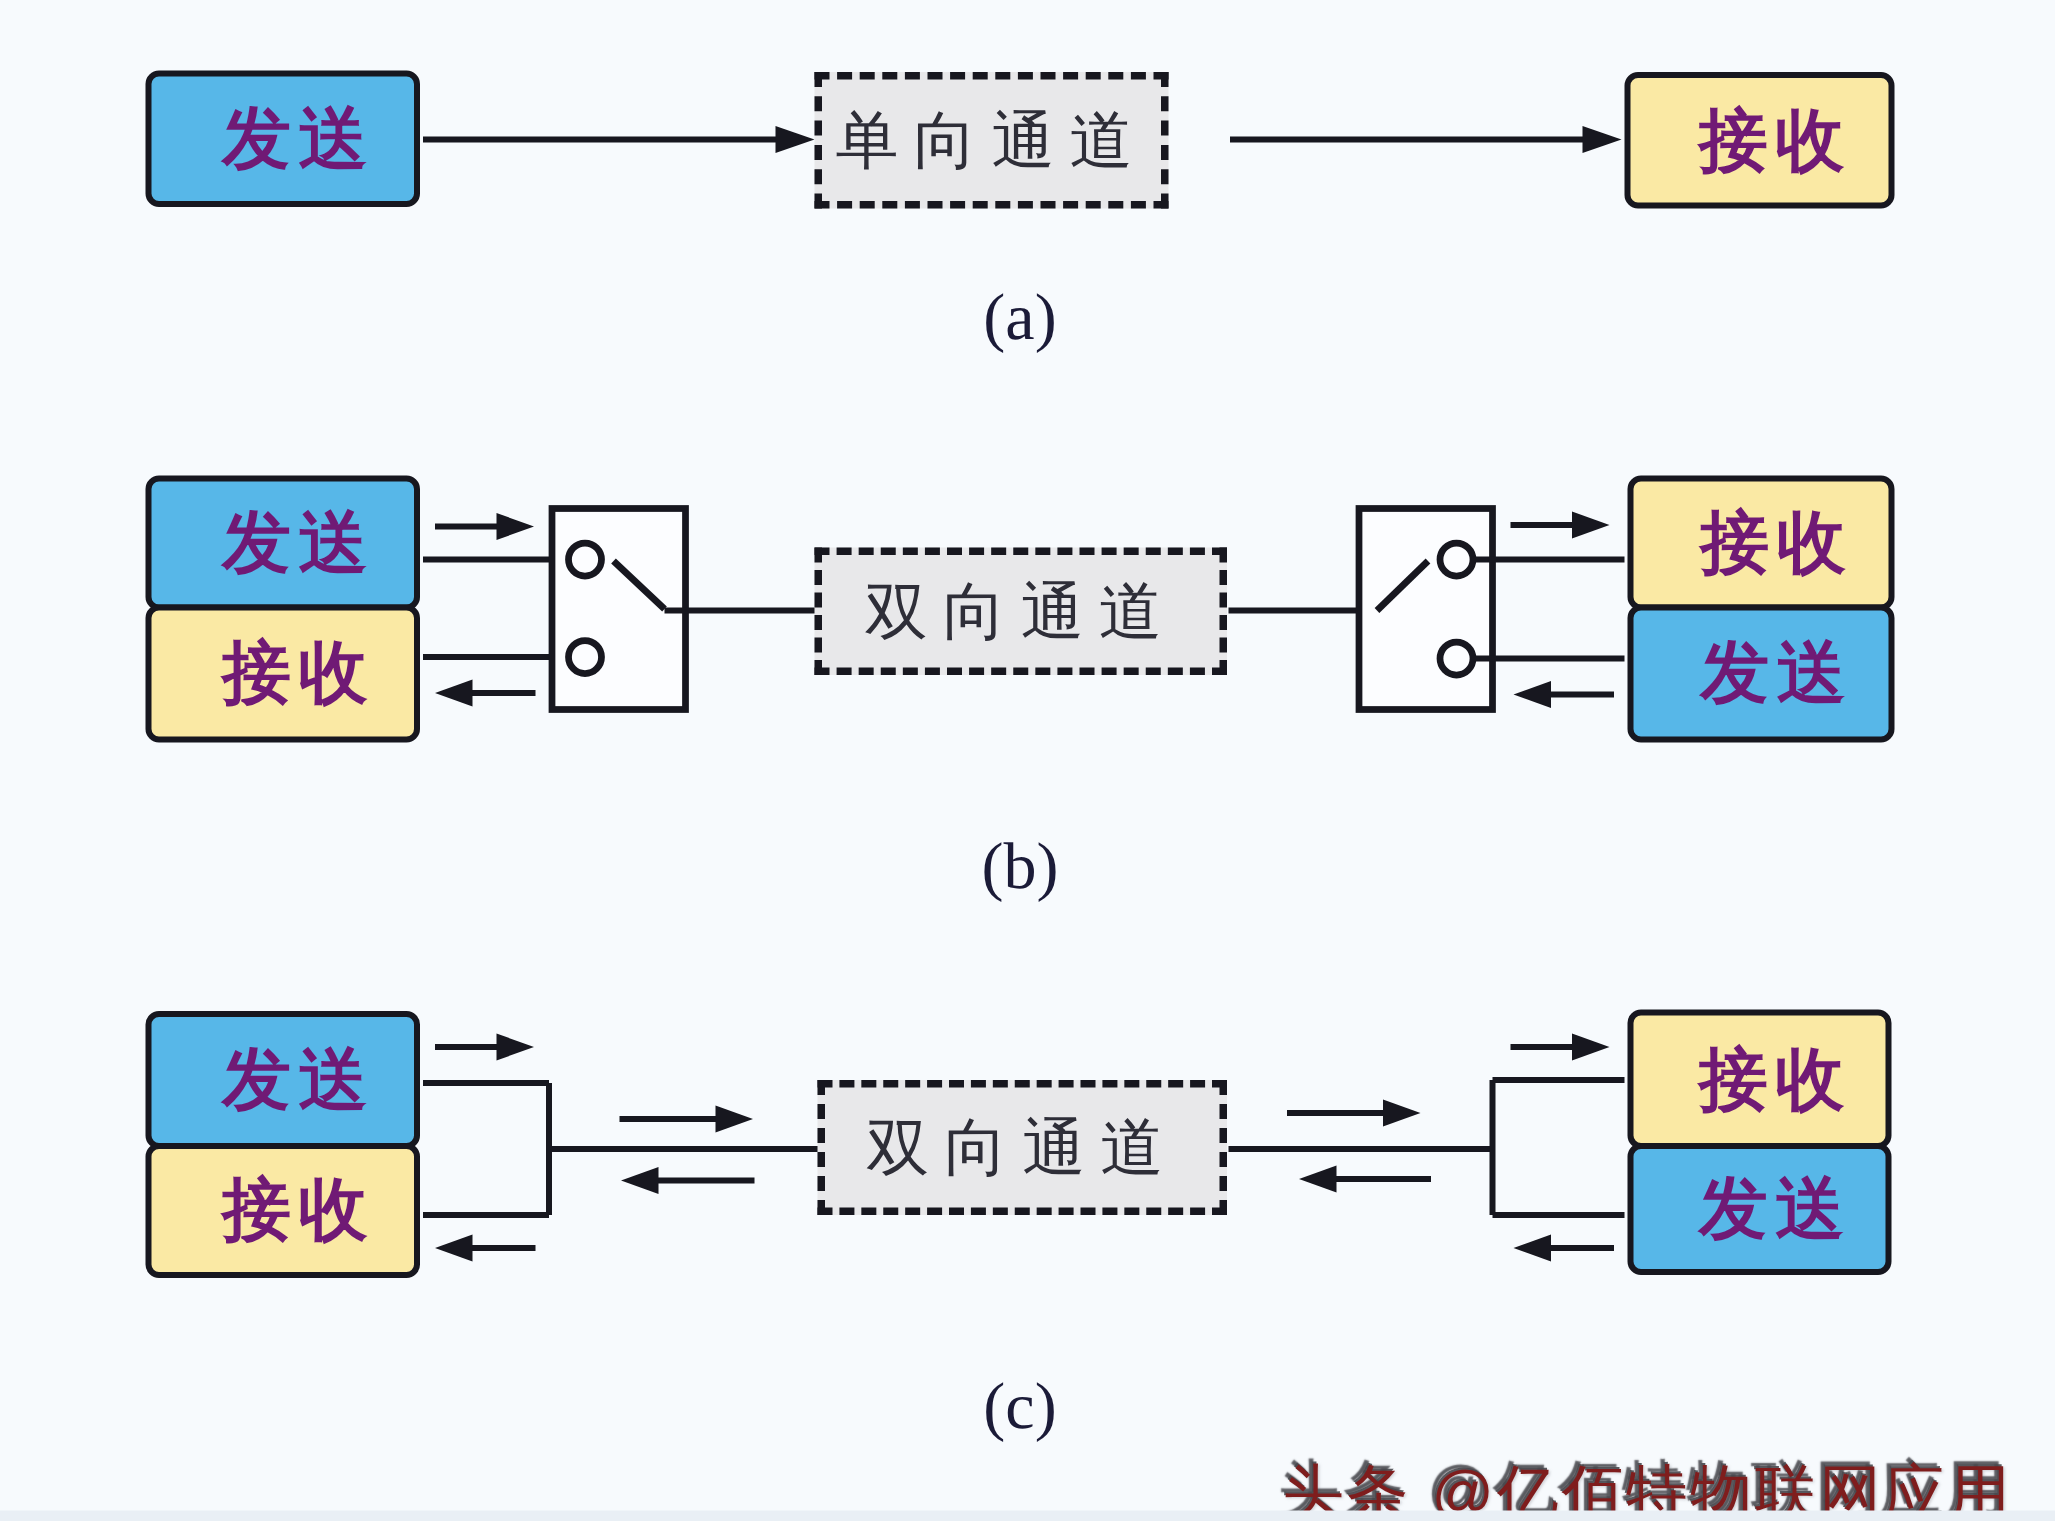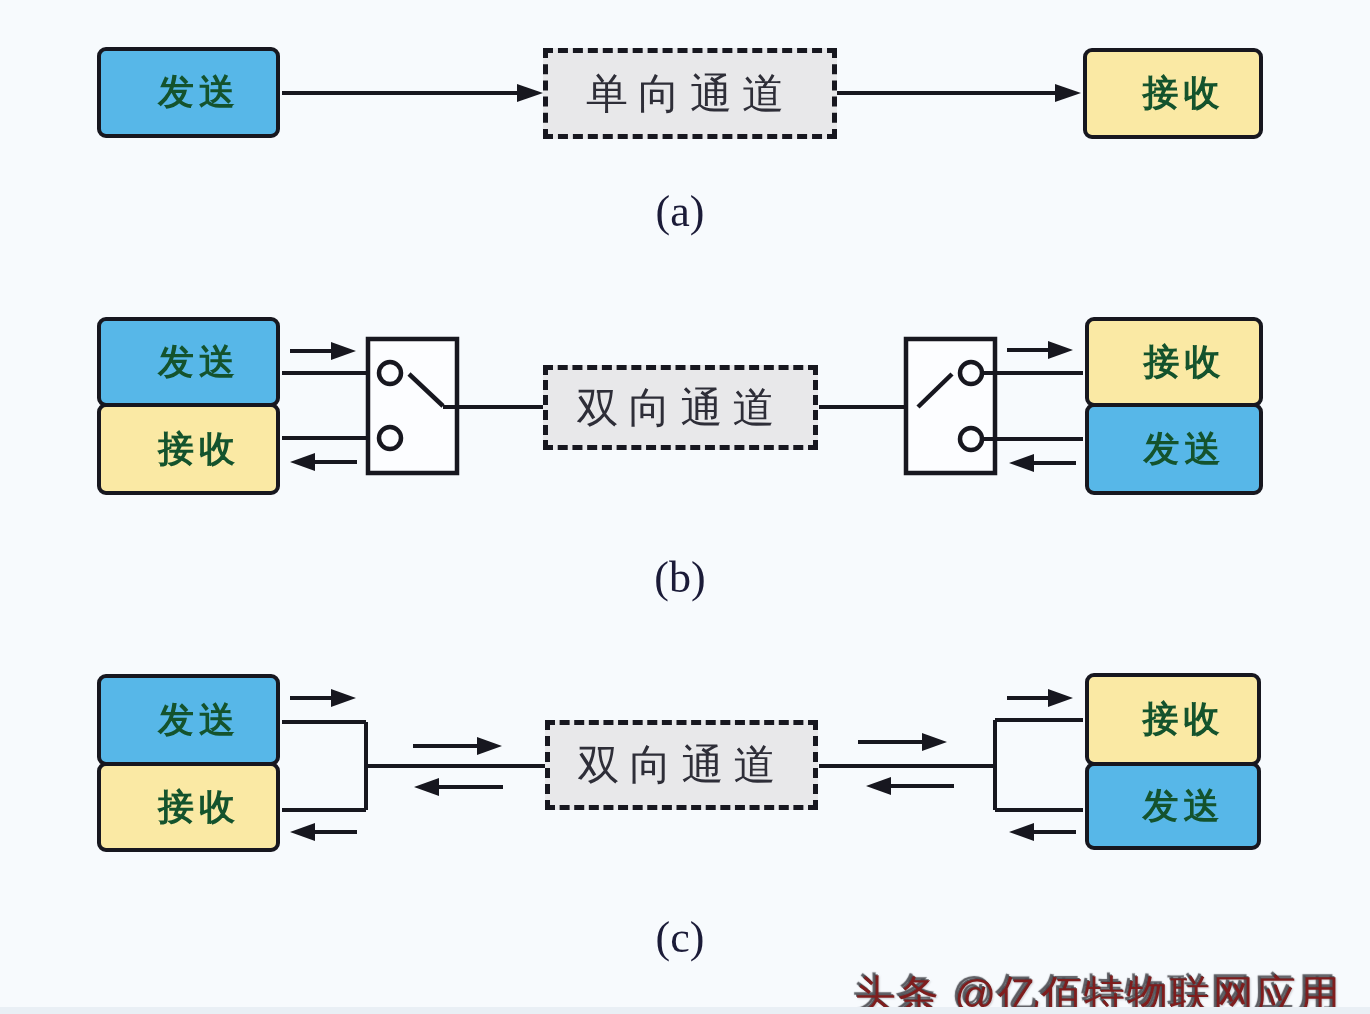--- a/index.html
+++ b/index.html
@@ -20,23 +20,23 @@
   svg.wires{
     position:absolute;left:0;top:0;width:1370px;height:1014px;
   }
   .box{
     position:absolute;
     box-sizing:border-box;
     display:flex;align-items:center;justify-content:center;
     border:4px solid #17171f;
     border-radius:9px;
     font-weight:bold;
-    font-size:36px;
+    font-size:46px;
     letter-spacing:5px;
-    color:#14532d;
+    color:#701a75;
     font-family:"Liberation Sans","DejaVu Sans",sans-serif;
     padding-left:21px;
   }
   .box.send{background:#57b7e8;}
   .box.recv{background:#fae9a4;text-align:center;}
   .channel{
     position:absolute;
     box-sizing:border-box;
     display:flex;align-items:center;justify-content:center;
     border:5px dashed #17171f;
@@ -181,21 +181,21 @@
         <polygon points="1073,698 1048,689 1048,707" stroke="none"></polygon>
       </g>
       <g>
         <line x1="1033" y1="832" x2="1076" y2="832"></line>
         <polygon points="1009,832 1034,823 1034,841" stroke="none"></polygon>
       </g>
     </g>
   </svg>
 
   <div class="box send" style="left:97px;top:47px;width:183px;height:91px;">发送</div>
-  <div class="channel" style="left:543px;top:48px;width:294px;height:91px;">单向通道</div>
+  <div class="channel" style="left:543px;top:48px;width:236px;height:91px;">单向通道</div>
   <div class="box recv" style="left:1083px;top:48px;width:180px;height:91px;">接收</div>
   <div class="caption" style="left:600px;top:186px;">(a)</div>
 
   <div class="box send" style="left:97px;top:317px;width:183px;height:90px;">发送</div>
   <div class="box recv" style="left:97px;top:403px;width:183px;height:92px;">接收</div>
   <div class="channel" style="left:543px;top:365px;width:275px;height:85px;">双向通道</div>
   <div class="box recv" style="left:1085px;top:317px;width:178px;height:90px;">接收</div>
   <div class="box send" style="left:1085px;top:403px;width:178px;height:92px;">发送</div>
   <div class="caption" style="left:600px;top:552px;">(b)</div>
 

